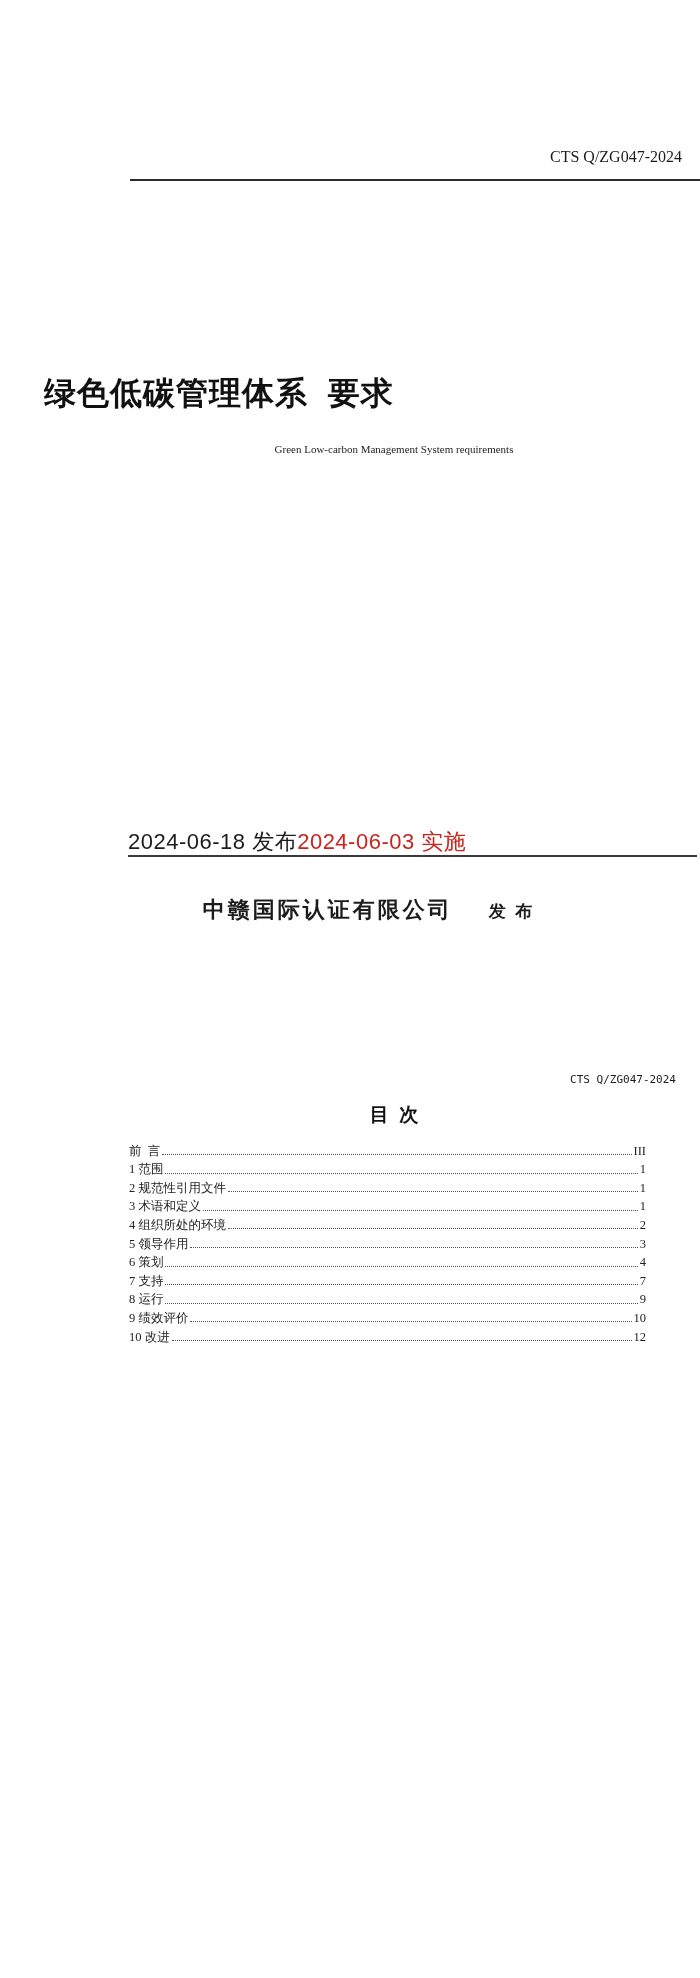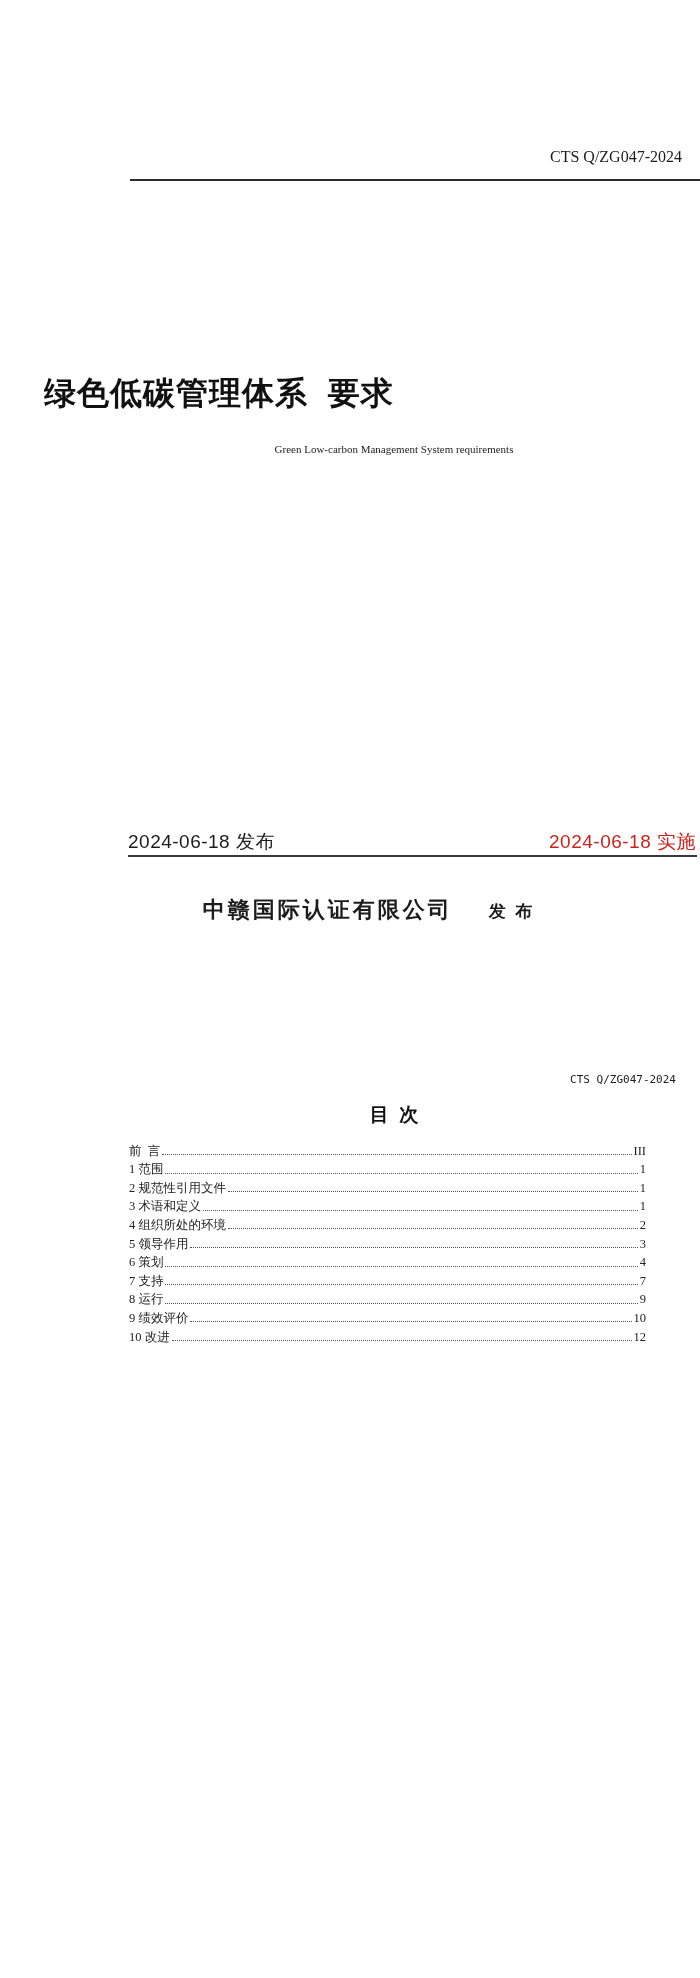--- a/index.html
+++ b/index.html
@@ -41,23 +41,23 @@
   }
   .subtitle{
     top:439px;left:0;width:700px;
     text-align:center;
     font-family:"Liberation Serif",serif;
     font-size:11px;line-height:21px;
     color:#1c1c1c;
   }
   .date-row{
     top:832px;left:84px;width:568px;
-    display:flex;justify-content:space-between;align-items:baseline;
-    font-family:"Liberation Sans",sans-serif;
-    font-size:19px;line-height:20px;
+    display:flex;align-items:baseline;
+    font-family:"Liberation Sans",sans-serif;
+    font-size:22px;line-height:20px;
     letter-spacing:0.5px;
     white-space:pre;
   }
   .rule-date{
     top:855px;left:84px;width:569px;height:0;
     border-top:2px solid #3a3a3a;
   }
   .publisher-row{
     top:897px;left:0;width:647px;
     display:flex;justify-content:center;align-items:baseline;
@@ -120,21 +120,21 @@
     <div class="abs p1-header">CTS Q/ZG047-2024</div>
 
     <div class="abs rule-top"></div>
 
     <h1 class="abs title">绿色低碳管理体系  要求</h1>
 
     <div class="abs subtitle">Green Low-carbon Management System requirements</div>
 
     <div class="abs date-row">
       <span>2024-06-18 发布</span>
-      <span style="color: rgb(201, 36, 30);">2024-06-18 实施</span>
+      <span style="color: rgb(201, 36, 30);">2024-06-03 实施</span>
     </div>
 
     <div class="abs rule-date"></div>
 
     <div class="abs publisher-row">
       <span class="publisher">中赣国际认证有限公司</span>
       <span class="publish-label">发  布</span>
     </div>
   </section>
 

